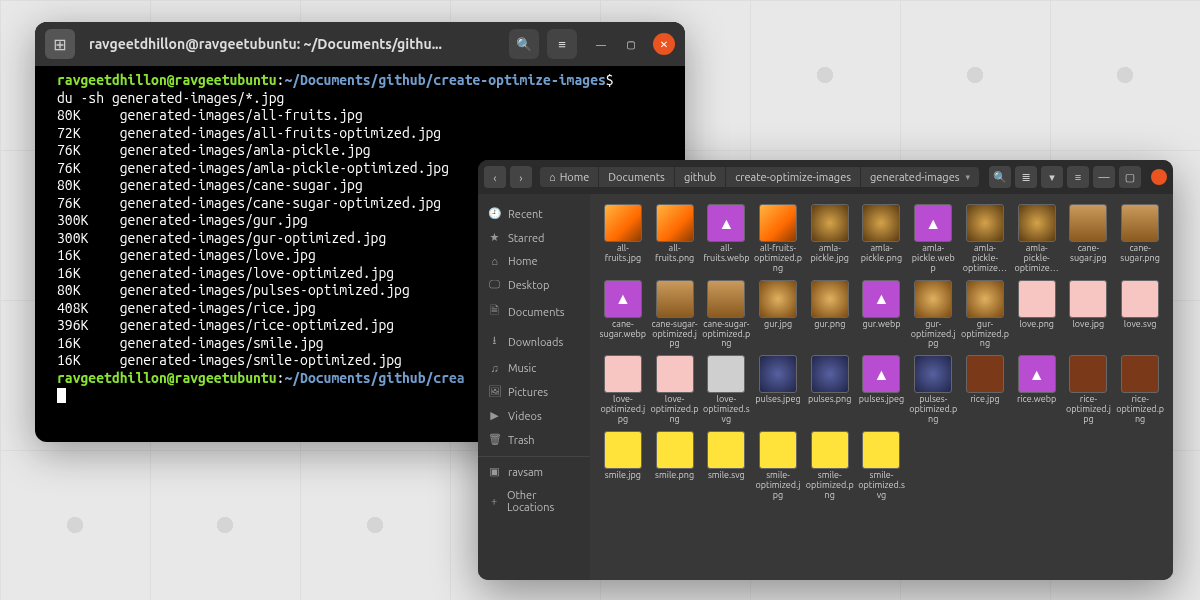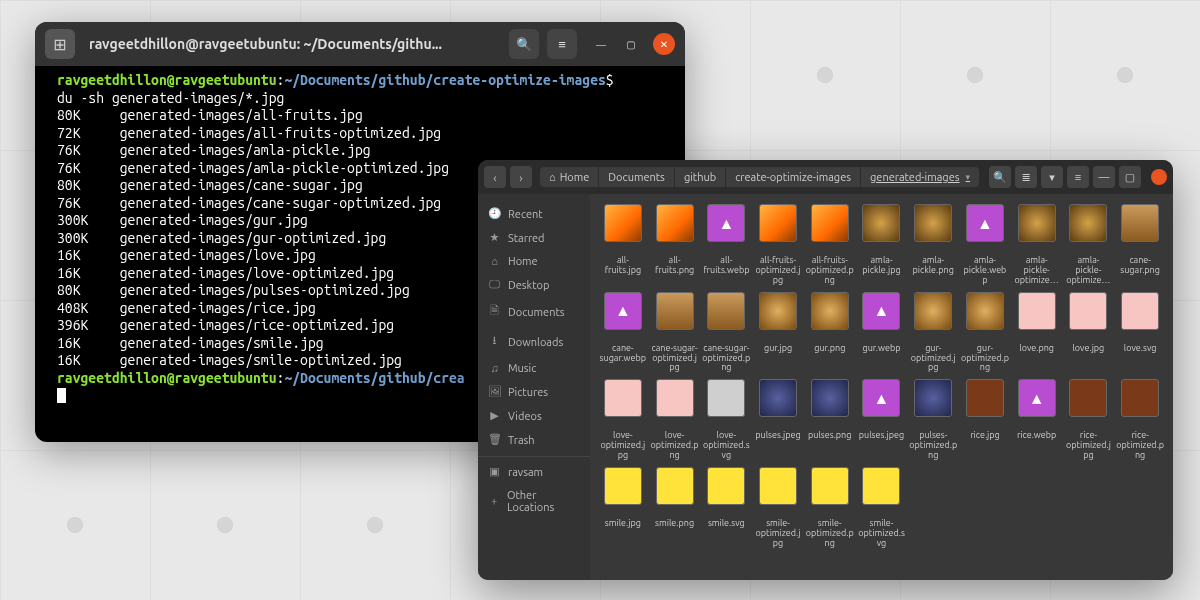--- a/index.html
+++ b/index.html
@@ -88,21 +88,21 @@
     display:flex; align-items:center; justify-content:center;
     color:#bbb; font-size:12px;
   }
   .breadcrumbs { display:flex; gap:0; margin-left:4px; flex:1; align-items:center; overflow:hidden;}
   .crumb {
     padding:4px 9px; background:#3d3d3d; color:#ccc;
     border-right:1px solid #2b2b2b; font-size:11px; white-space:nowrap;
     display:flex; align-items:center; gap:4px;
   }
   .crumb:first-child { border-radius:4px 0 0 4px;}
-  .crumb:last-child { border-radius:0 4px 4px 0;text-decoration:underline;}
+  .crumb:last-child { border-radius:0 4px 4px 0;}
   .crumb .chev { font-size:9px; color:#999; margin-left:2px;}
   .header-actions { display:flex; gap:4px; align-items:center;}
   .hdr-btn {
     width:22px; height:22px; background:#444; border-radius:4px;
     display:flex; align-items:center; justify-content:center; color:#ccc; font-size:11px;
   }
   .files-close { background:#e95420; border-radius:50%; width:16px; height:16px; margin-left:6px;}
 
   .files-body { flex:1; display:flex; overflow:hidden;}
   .sidebar {
@@ -139,21 +139,21 @@
   .thumb.img-brown { background:linear-gradient(#c99a5b,#8a5a20);}
   .thumb.img-gur   { background:radial-gradient(circle,#e0b060,#7a4a12);}
   .thumb.img-love  { background:#f7c6c2;}
   .thumb.img-pulses{ background:radial-gradient(circle,#5860a0,#20264a);}
   .thumb.img-rice  { background:#7a3a1a;}
   .thumb.img-smile { background:#ffe23a;}
   .thumb.img-gray  { background:#cfcfcf;}
   .fname {
     font-size:9px; color:#ccc; line-height:1.1;
     max-width:48px; word-break:break-word;
-    display:-webkit-box; -webkit-line-clamp:3; -webkit-box-orient:vertical; overflow:hidden;margin-top:12px;
+    display:-webkit-box; -webkit-line-clamp:3; -webkit-box-orient:vertical; overflow:hidden;
   }
 </style>
 </head>
 <body>
 
 <div class="bg-pattern"></div>
 <div class="bg-overlay"></div>
 
 <div class="terminal">
   <div class="term-titlebar">
@@ -286,24 +286,20 @@
         <div class="file-item">
           <div class="thumb img-fruits"></div>
           <div class="fname">all-fruits.png</div>
         </div>
         <div class="file-item">
           <div class="thumb svg">▲</div>
           <div class="fname">all-fruits.webp</div>
         </div>
         <div class="file-item">
           <div class="thumb img-fruits"></div>
-          <div class="fname">all-fruits-optimized.jpg</div>
-        </div>
-        <div class="file-item">
-          <div class="thumb img-fruits"></div>
           <div class="fname">all-fruits-optimized.png</div>
         </div>
         <div class="file-item">
           <div class="thumb img-amla"></div>
           <div class="fname">amla-pickle.jpg</div>
         </div>
         <div class="file-item">
           <div class="thumb img-amla"></div>
           <div class="fname">amla-pickle.png</div>
         </div>
@@ -311,20 +307,24 @@
           <div class="thumb svg">▲</div>
           <div class="fname">amla-pickle.webp</div>
         </div>
         <div class="file-item">
           <div class="thumb img-amla"></div>
           <div class="fname">amla-pickle-optimize…jpg</div>
         </div>
         <div class="file-item">
           <div class="thumb img-amla"></div>
           <div class="fname">amla-pickle-optimize…png</div>
+        </div>
+        <div class="file-item">
+          <div class="thumb img-brown"></div>
+          <div class="fname">cane-sugar.jpg</div>
         </div>
         <div class="file-item">
           <div class="thumb img-brown"></div>
           <div class="fname">cane-sugar.png</div>
         </div>
         <div class="file-item">
           <div class="thumb svg">▲</div>
           <div class="fname">cane-sugar.webp</div>
         </div>
         <div class="file-item">

